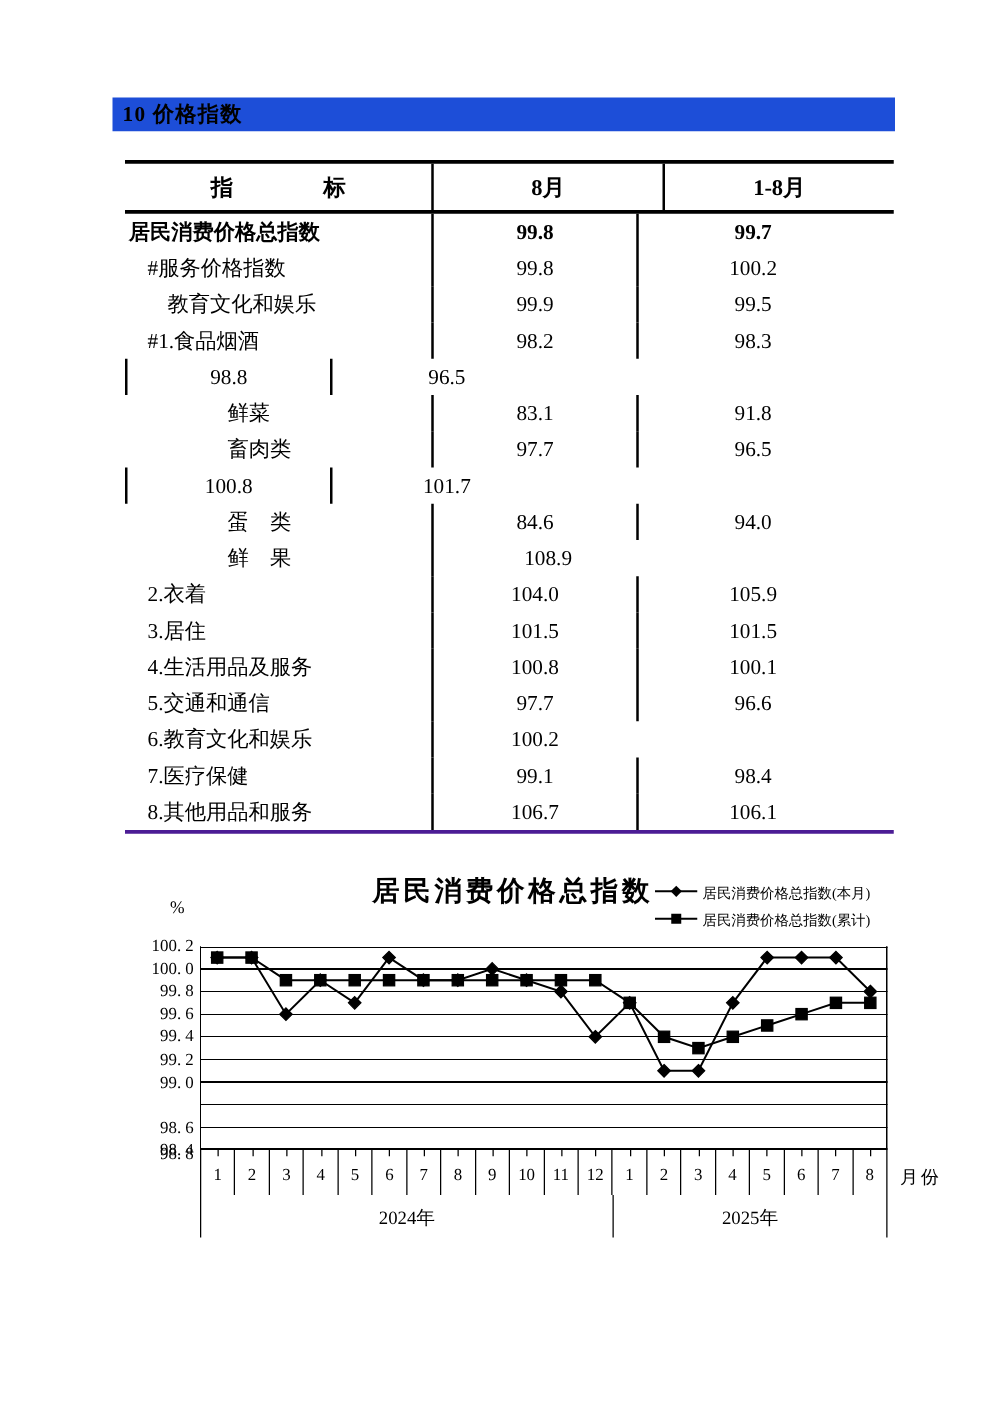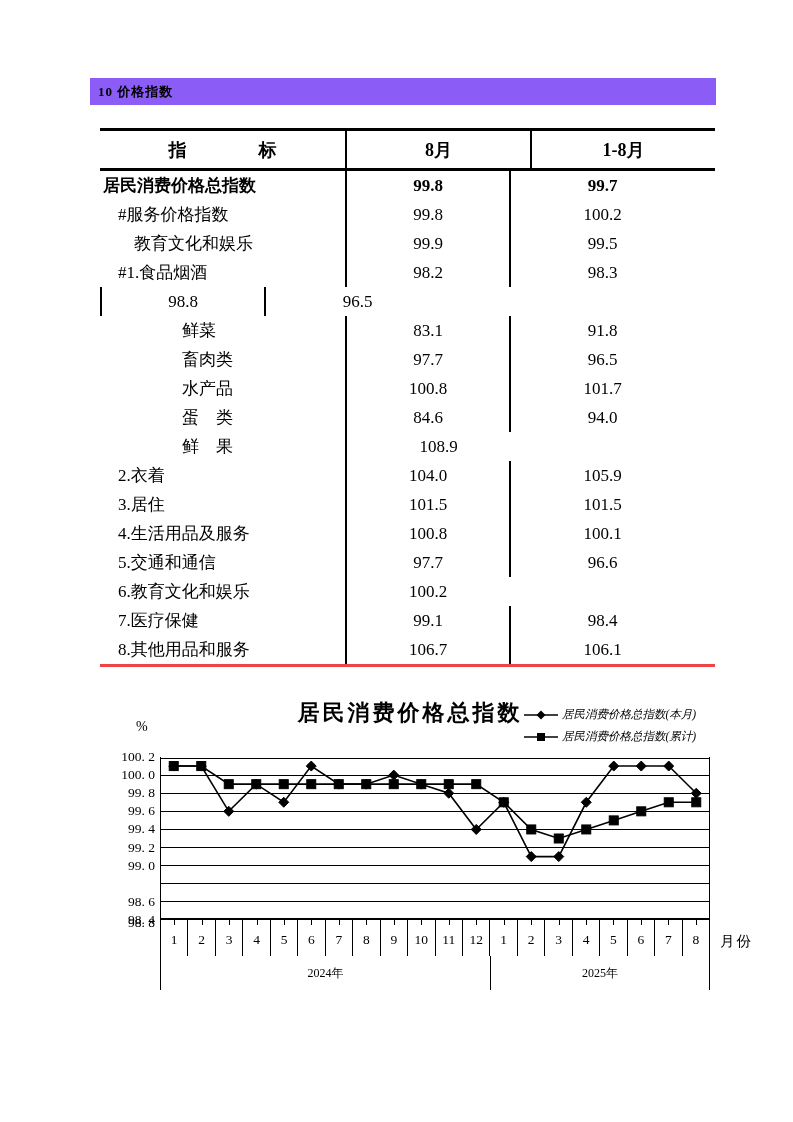--- a/index.html
+++ b/index.html
@@ -3,61 +3,61 @@
 <meta charset="utf-8">
 <style>
   html,body { margin:0; padding:0; background:#fff; }
   .page {
     position:relative; width:793px; height:1122px; background:#ffffff;
     font-family:"Liberation Serif","DejaVu Serif",serif; color:#000; overflow:hidden;
   }
   
   .header-bar {
     position:absolute; left:90px; top:78px; width:626px; height:27px;
-    background:#8b5cf6; font-weight:bold; font-size:13px; line-height:27px;
+    background:#1d4ed8; font-weight:bold; font-size:17px; line-height:27px;
     padding-left:8px; box-sizing:border-box; letter-spacing:1px;
   }
   
   .tbl {
     position:absolute; left:100px; top:128px; width:615px;
-    border-top:3px solid #000; border-bottom:3px solid #ef4444;text-align:center;
+    border-top:3px solid #000; border-bottom:3px solid #4c1d95;text-align:center;
   }
   .thead { display:flex; height:37px; border-bottom:3px solid #000; font-weight:bold; font-size:18px; }
   .thead > div, .trow > div { box-sizing:border-box; display:flex; align-items:center; }
   .hc1 { width:245px; justify-content:center; }
   .hc2 { width:185px; border-left:2px solid #000; justify-content:center; }
   .hc3 { width:185px; border-left:2px solid #000; justify-content:center; }
   .trow { display:flex; height:29px; font-size:17px; }
   .tc1 { width:245px; justify-content:flex-start; }
   .tc2 { width:164px; border-left:2px solid #000; justify-content:center; }
   .tc3 { width:185px; border-left:2px solid #000; justify-content:center; }
   .bold { font-weight:bold; }
   
   .chart { position:absolute; left:100px; top:692px; width:680px; height:312px; }
   .chart-title {
     position:absolute; left:150px; top:6px; width:320px; text-align:center;
     font-size:22px; font-weight:bold; letter-spacing:3px;
   }
   .legend { position:absolute; left:424px; top:15px; }
-  .legend-row { display:flex; align-items:center; height:15px; margin-bottom:7px;font-style:italic; }
+  .legend-row { display:flex; align-items:flex-start; height:15px; margin-bottom:7px; }
   .legend-row svg { margin-right:4px; flex:0 0 auto; }
   .legend-label { font-size:11.5px; white-space:nowrap; }
   .unit { position:absolute; left:36px; top:27px; font-size:14px; }
   .ylab { position:absolute; left:0; width:55px; text-align:right; font-size:13.5px; line-height:14px; white-space:nowrap; }
   #plot { position:absolute; left:60px; top:65px; }
   .months { position:absolute; left:60px; top:228px; width:550px; height:36px; display:flex; }
   .mcell {
     flex:1; position:relative; border-left:1px solid #000; text-align:center;
     font-size:13.5px; padding-top:12px; box-sizing:border-box; display:block;
   }
   .mcell:last-child { border-right:1px solid #000; }
   .mcell::before { content:""; position:absolute; top:0; left:50%; width:1px; height:5px; background:#000; }
   .years { position:absolute; left:60px; top:264px; width:550px; height:34px; display:flex; }
   .ycell {
-    position:relative; border-left:1px solid #000; text-align:center; font-size:12px;
+    position:relative; border-left:1px solid #000; text-align:center; font-size:15px;
     padding-top:9px; box-sizing:border-box;
   }
   .ycell:last-child { border-right:1px solid #000; }
   .xlabel { position:absolute; left:620px; top:240px; font-size:14.5px; letter-spacing:2px; }
 </style>
 </head>
 <body>
 
 <div class="page">
 
@@ -100,21 +100,20 @@
           <div class="tc1" style="padding-left: 82px;">鲜菜</div>
           <div class="tc2">83.1</div>
           <div class="tc3">91.8</div>
         </div>
         <div class="trow">
           <div class="tc1" style="padding-left: 82px;">畜肉类</div>
           <div class="tc2">97.7</div>
           <div class="tc3">96.5</div>
         </div>
         <div class="trow">
-          <div class="tc1" style="padding-left: 82px;">水产品</div>
           <div class="tc2">100.8</div>
           <div class="tc3">101.7</div>
         </div>
         <div class="trow">
           <div class="tc1" style="padding-left: 82px;">蛋　类</div>
           <div class="tc2">84.6</div>
           <div class="tc3">94.0</div>
         </div>
         <div class="trow">
           <div class="tc1" style="padding-left: 82px;">鲜　果</div>

